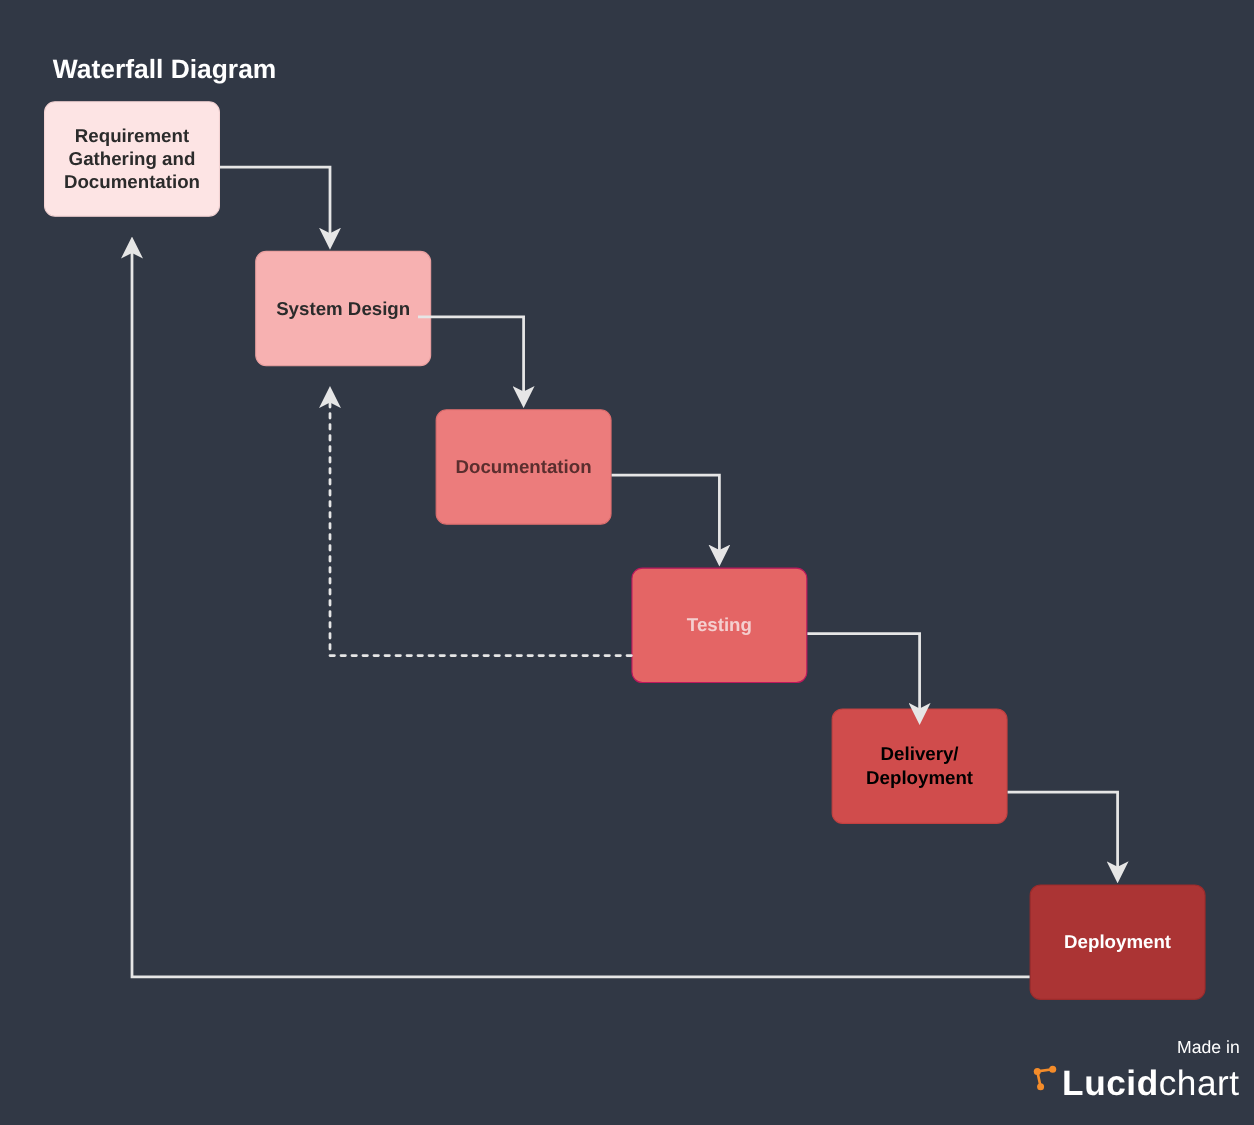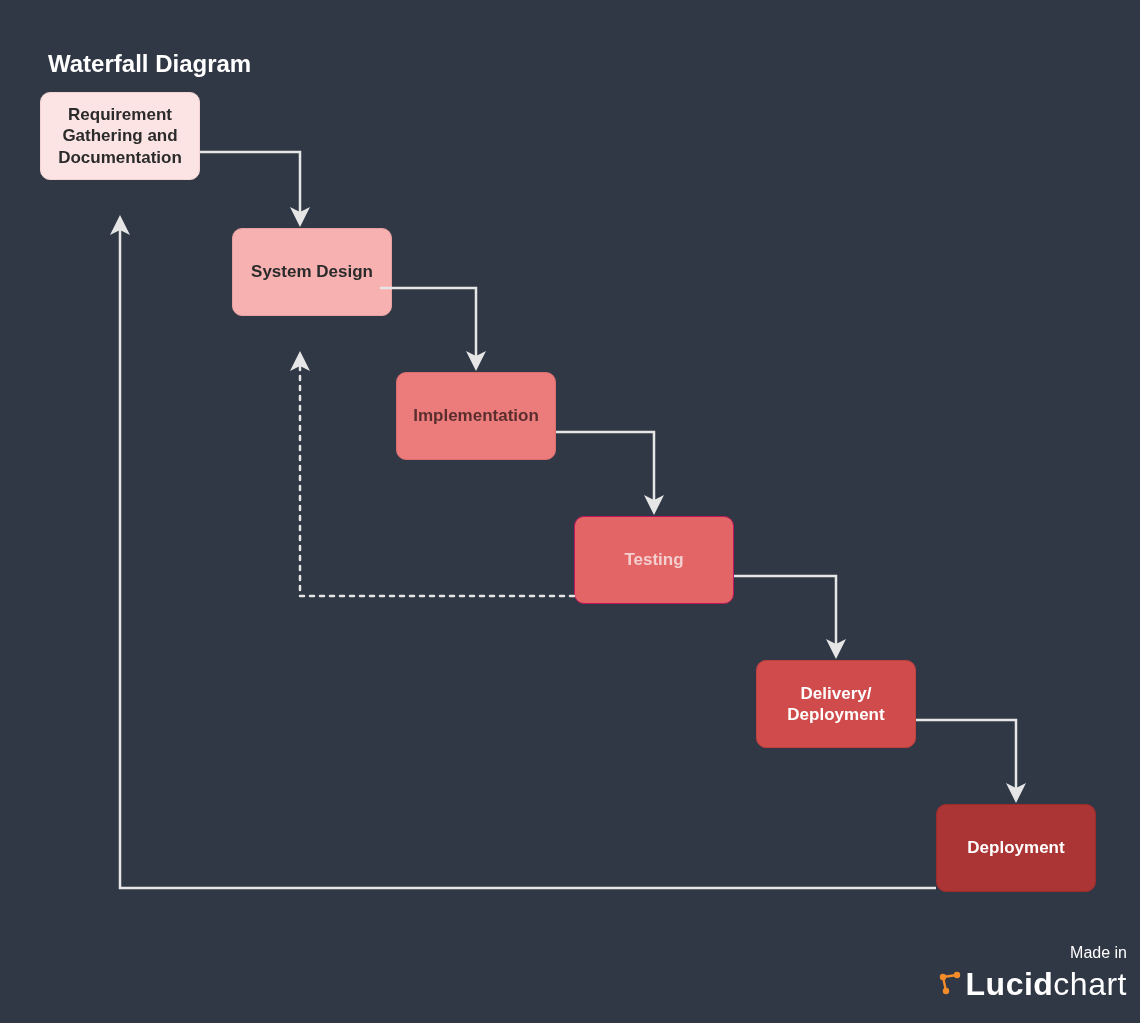--- a/index.html
+++ b/index.html
@@ -21,21 +21,21 @@
     position: absolute;
     left: 48px;
     top: 50px;
     color: #ffffff;
     font-size: 24px;
     font-weight: 700;
   }
   .node {
     position: absolute;
     width: 160px;
-    height: 88px;
+    height: 105px;
     border-radius: 10px;
     box-sizing: border-box;
     display: flex;
     align-items: center;
     justify-content: center;
     text-align: center;
     padding: 10px;
     font-size: 17px;
     font-weight: 700;
     line-height: 1.25;
@@ -53,21 +53,21 @@
     bottom: 20px;
     text-align: right;
     color: #ffffff;
   }
   .footer .madein {
     font-size: 16px;
     margin-bottom: 4px;
   }
   .footer .brand {
     display: flex;
-    align-items: flex-end;
+    align-items: flex-start;
     justify-content: flex-end;
     gap: 0;
   }
   .footer .brandtext {
     font-size: 32px;
     letter-spacing: 0.5px;
   }
   .footer .brandtext .bold { font-weight: 700; }
   .footer .brandtext .light { font-weight: 300; }
 </style>
@@ -80,28 +80,28 @@
 
   <div class="node" style="left:40px; top:92px; background:#fde4e4; border:1px solid #f3d3d3; color:#2b2b2b;">
     <span>Requirement Gathering and Documentation</span>
   </div>
 
   <div class="node" style="left:220px; top:228px; background:#f7b1b1; border:1px solid #eaa0a0; color:#2b2b2b;margin-left:12px;">
     <span>System Design</span>
   </div>
 
   <div class="node" style="left:396px; top:372px; background:#ec7c7c; border:1px solid #dd6e6e; color:#5a2e2e;">
-    <span>Implementation</span>
+    <span>Documentation</span>
   </div>
 
   <div class="node" style="left:574px; top:516px; background:#e46565; border:1px solid #be185d; color:#f4cfcf;">
     <span>Testing</span>
   </div>
 
-  <div class="node" style="left:756px; top:660px; background:#d04c4c; border:1px solid #c24040; color:#ffffff;">
+  <div class="node" style="left:756px; top:644px; background:#d04c4c; border:1px solid #c24040; color:#000000;">
     <span>Delivery/ Deployment</span>
   </div>
 
   <div class="node" style="left:936px; top:804px; background:#ab3434; border:1px solid #9c2b2b; color:#ffffff;">
     <span>Deployment</span>
   </div>
 
   <svg class="arrows">
     <defs>
       <marker id="arrowhead" markerWidth="8" markerHeight="8" refX="6" refY="4" orient="auto">

